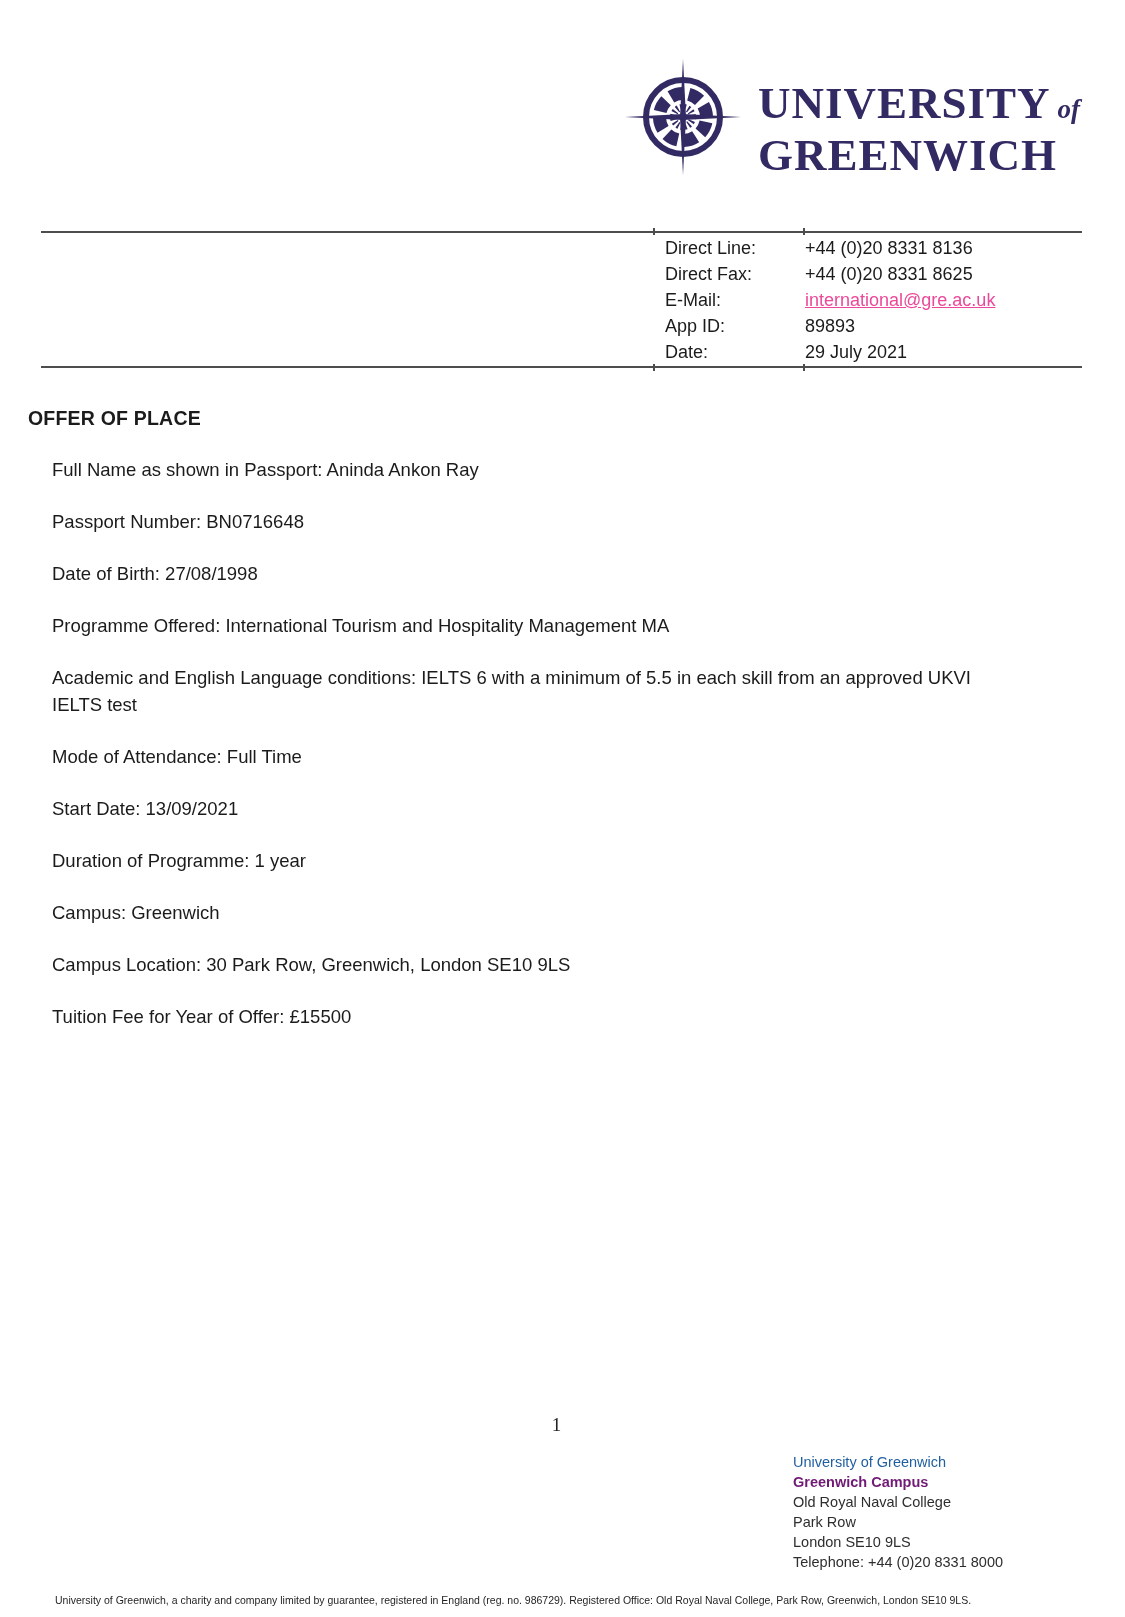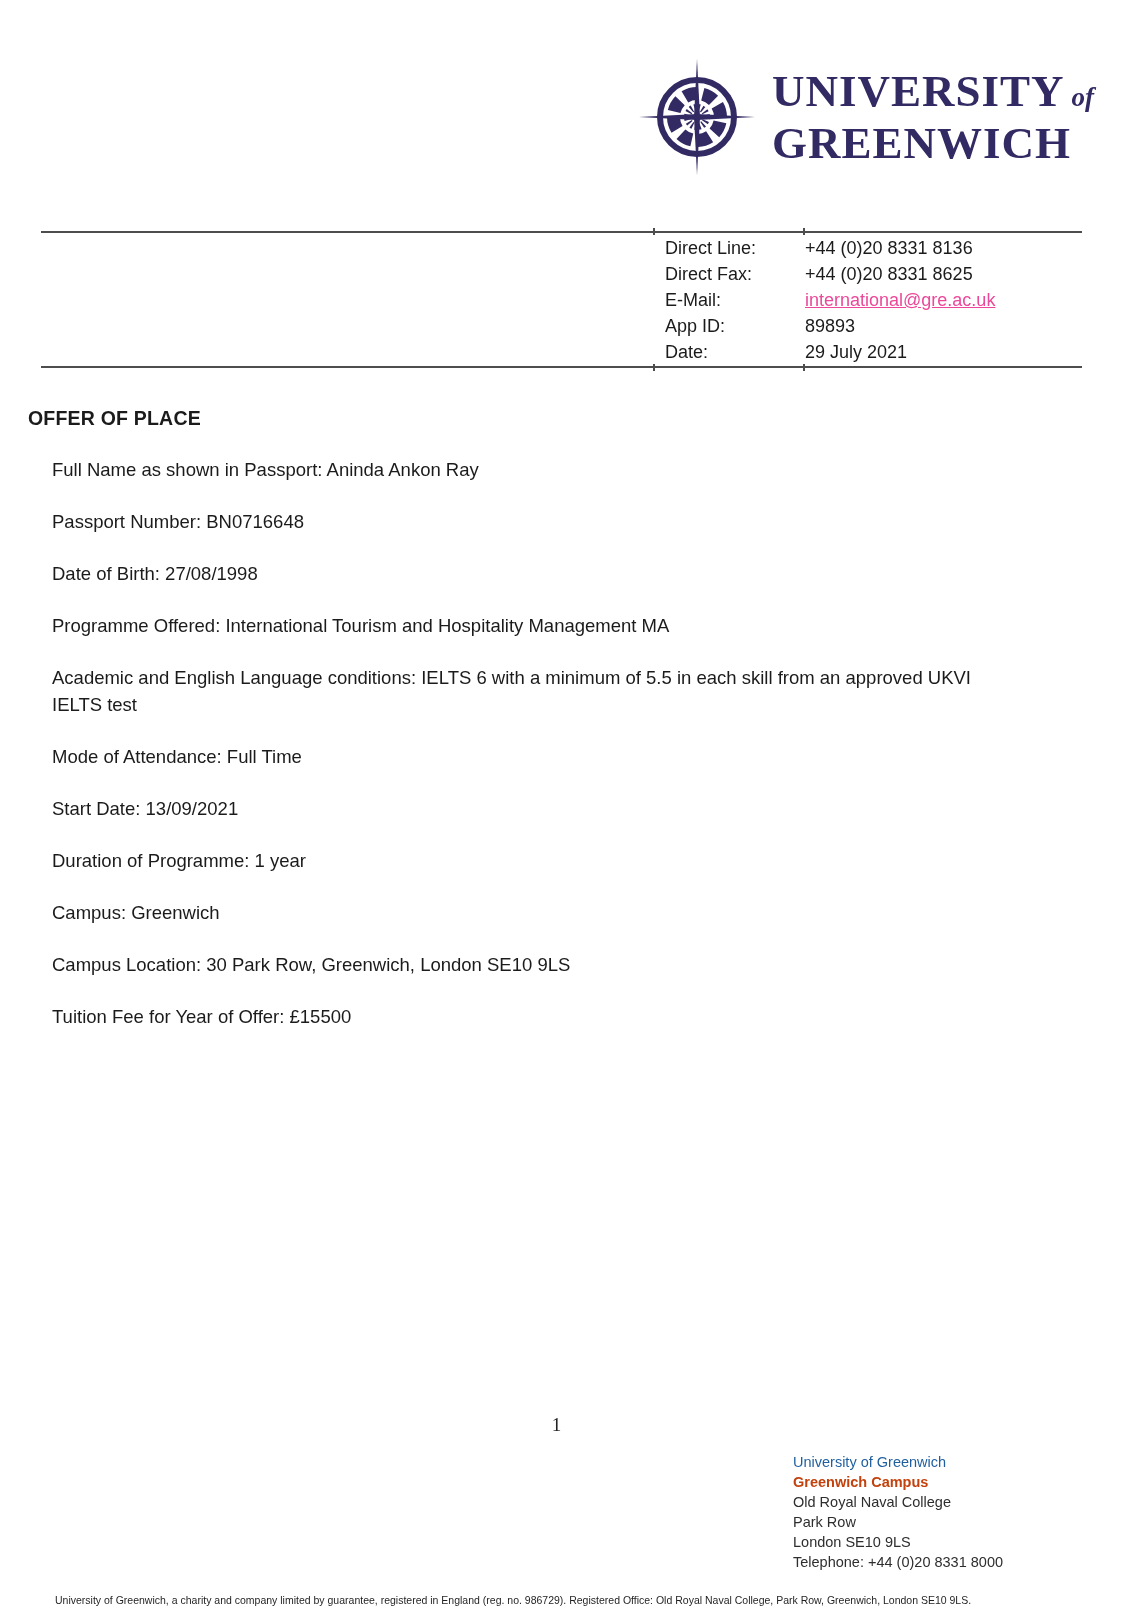--- a/index.html
+++ b/index.html
@@ -7,21 +7,21 @@
   .page {
     position:relative;
     width:1125px; height:1617px;
     background:#ffffff;
     font-family:"Liberation Sans", sans-serif;
     color:#1b1b1b;
     overflow:hidden;
   }
 
   
-  .logo { position:absolute; top:56px; left:636px; display:flex; align-items:center; }
+  .logo { position:absolute; top:56px; left:622px; display:flex; align-items:flex-end; }
   .emblem { width:122px; height:122px; flex:0 0 auto; }
   .logo-text { margin-left:14px; color:#322a63; font-family:"Liberation Serif", serif; font-weight:bold; }
   .lt-line1 { font-size:45px; line-height:46px; letter-spacing:1px; white-space:nowrap; }
   .lt-of { font-style:italic; font-weight:600; font-size:27px; margin-left:7px; letter-spacing:0; }
   .lt-line2 { font-size:45px; line-height:46px; letter-spacing:1px; white-space:nowrap; }
 
   
   .contact-table {
     position:absolute; left:41px; top:231px; width:1041px;
     border-top:2px solid #4d4d4d; border-bottom:2px solid #4d4d4d;
@@ -53,21 +53,21 @@
 
   
   .page-num {
     position:absolute; top:1414px; left:0; width:1113px;
     text-align:center; font-family:"Liberation Serif", serif; font-size:19px; color:#222;
   }
 
   
   .footer-addr { position:absolute; left:793px; top:1452px; font-size:14.5px; line-height:20px; color:#2e2e2e; }
   .footer-org { color:#1f5f9f; font-weight:normal; }
-  .footer-campus { color:#c2410c; font-weight:bold; }
+  .footer-campus { color:#701a75; font-weight:bold; }
 
   
   .fine-print {
     position:absolute; left:55px; top:1594px; width:1000px;
     font-size:10.5px; color:#1f1f1f; white-space:nowrap;
   }
 </style>
 </head>
 <body>
 

